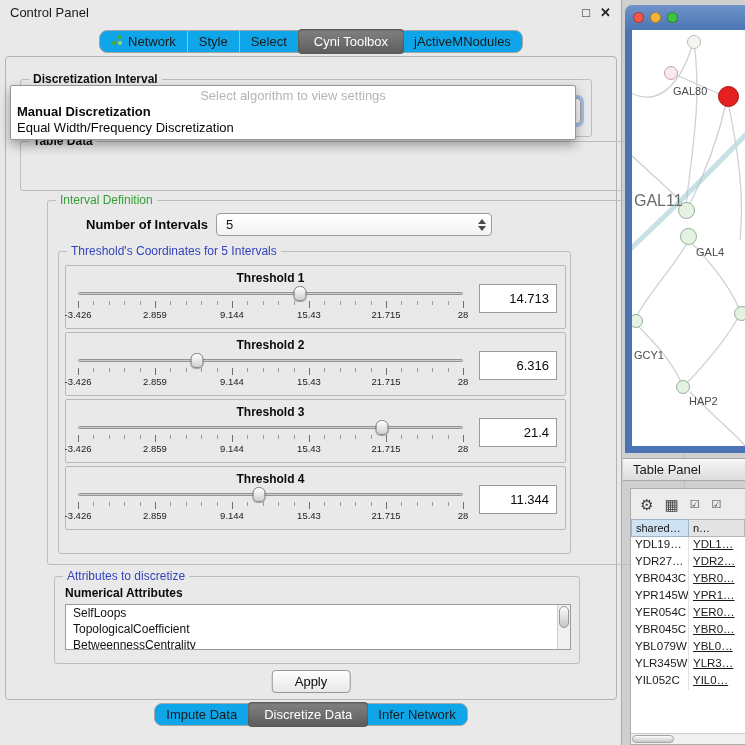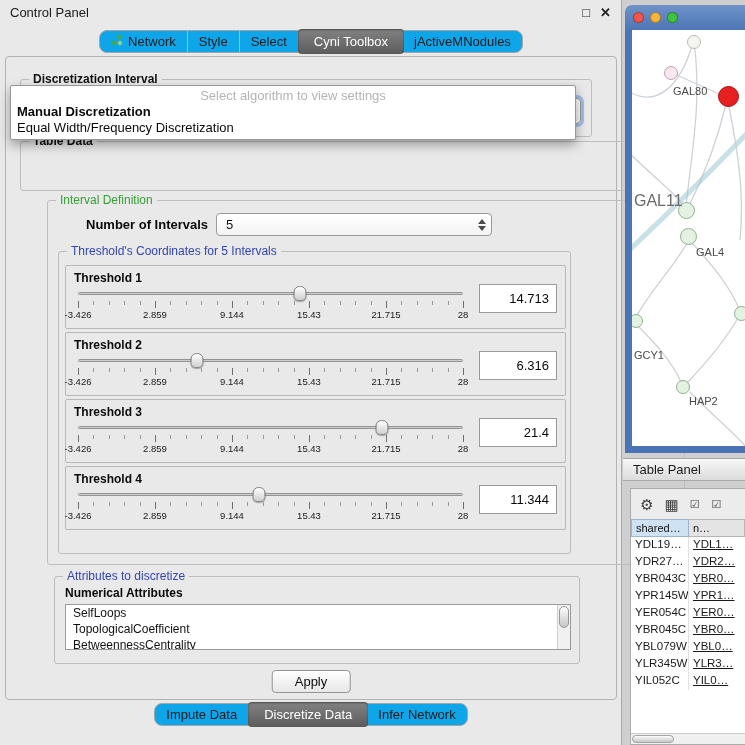--- a/index.html
+++ b/index.html
@@ -35,21 +35,21 @@
   .focusring { box-shadow:0 0 0 3px rgba(108,160,231,.6); }
 
   .popup { position:absolute; left:4px; top:28px; width:566px; background:#fff; border:1px solid #979797; border-radius:2px; box-shadow:0 5px 12px rgba(0,0,0,.35); z-index:20; padding:2px 0 3px 0; }
   .popup-placeholder { text-align:center; color:#b4b4b4; font-size:13px; height:16px; line-height:16px; }
   .popup-option { padding:0 6px; font-size:13px; height:16px; line-height:16px; color:#0a0a0a; white-space:nowrap; }
   .popup-option.bold { font-weight:bold; }
 
   
   .threshold-panel { position:absolute; left:6px; width:501px; height:64px; border:1px solid #b8b8b8; border-radius:2px; display:flex; padding:5px 8px 2px 8px; background:#e9e9e9; }
   .th-left { flex:1; padding-right:12px; position:relative; }
-  .th-label { font-size:12px; font-weight:bold; color:#0a0a0a; }
+  .th-label { font-size:12px; font-weight:bold; color:#0a0a0a;text-align:center; }
   .slider-row { position:relative; height:16px; margin:0 4px; }
   .slider-track { position:absolute; left:0; right:0; top:7px; height:3px; background:#cdcdcd; border:1px solid #949494; border-radius:2px; }
   .slider-thumb { position:absolute; top:1px; width:13px; height:15px; transform:translateX(-50%); background:linear-gradient(#ffffff,#cfcfcf); border:1px solid #828282; border-radius:6px 6px 5px 5px; box-shadow:0 1px 1px rgba(0,0,0,.3); }
   .ticks { position:relative; height:7px; margin:0 4px; }
   .ticks::before { content:""; position:absolute; left:0; right:0; top:0; height:4px;
     background:repeating-linear-gradient(to right,#9a9a9a 0,#9a9a9a 1px,transparent 1px,transparent 4%); }
   .ticks .major { position:absolute; top:0; width:1px; height:7px; background:#6f6f6f; }
   .tick-labels { position:relative; height:11px; margin:1px 4px 0 4px; font-size:9.5px; color:#1a1a1a; }
   .tick-labels span { position:absolute; top:0; transform:translateX(-50%); white-space:nowrap; }
   .th-value { width:78px; align-self:center; height:29px; background:#fff; border:1px solid #9a9a9a; font-size:13px; color:#0a0a0a; display:flex; align-items:center; justify-content:flex-end; padding-right:7px; }

